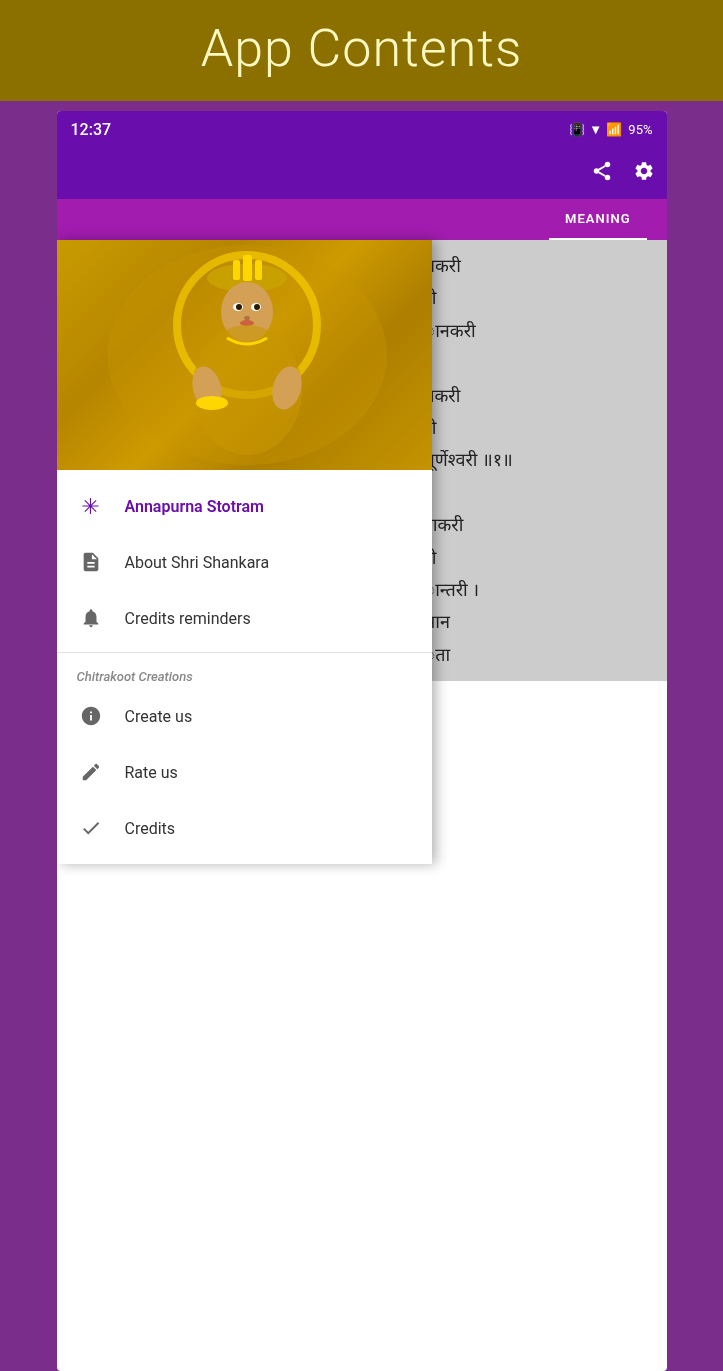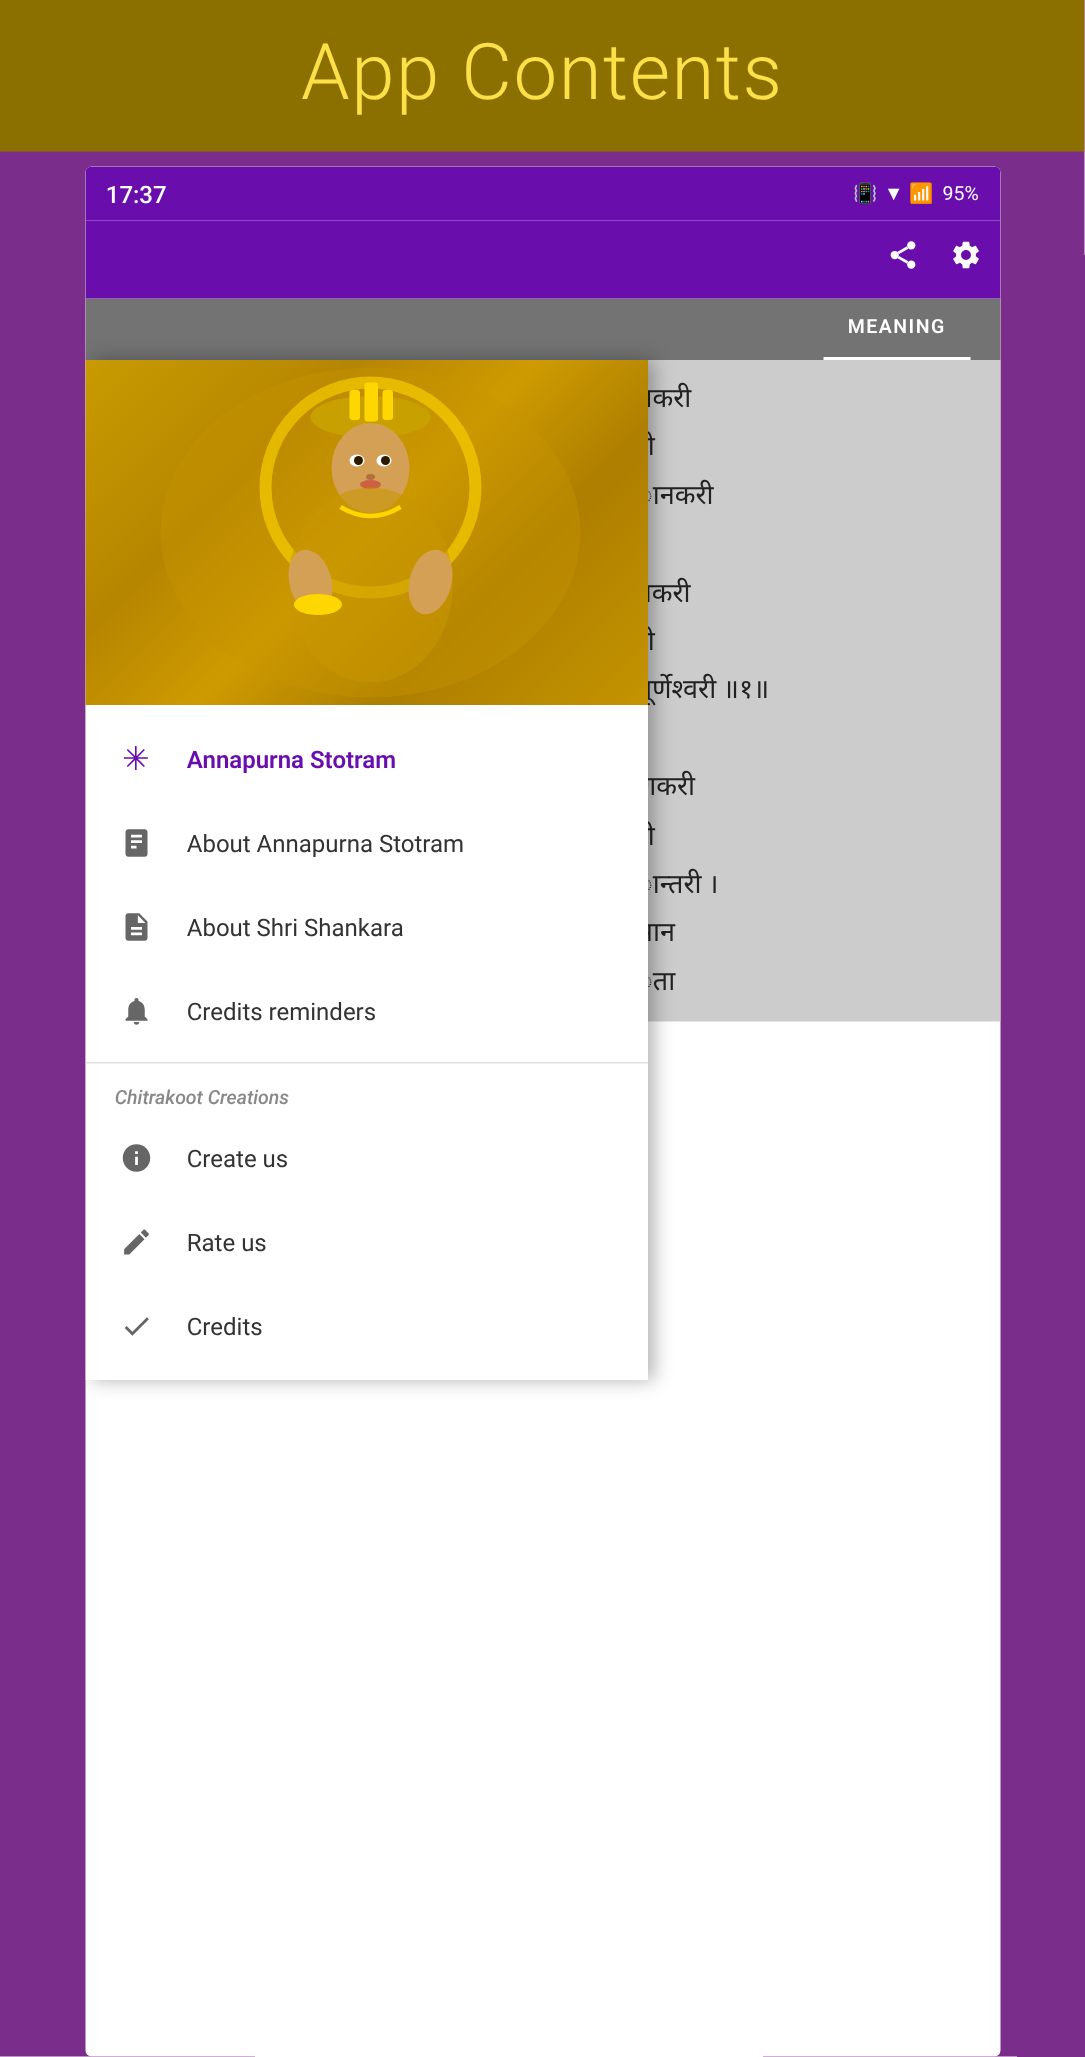--- a/index.html
+++ b/index.html
@@ -15,21 +15,21 @@
       overflow: hidden;
     }
 
     .page-title-bar {
       width: 100%;
       background-color: #8B7000;
       text-align: center;
       padding: 18px 0 22px;
     }
     .page-title-text {
-      color: #fde047;
+      color: #fef9c3;
       font-size: 52px;
       font-weight: 300;
       letter-spacing: 1px;
       text-align: center;
     }
 
     .phone-frame {
       width: 610px;
       background: #fff;
       border-radius: 4px;
@@ -65,21 +65,21 @@
       position: relative;
     }
     .toolbar-icon {
       color: white;
       font-size: 22px;
       cursor: pointer;
     }
 
     
     .tabs-bar {
-      background: #737373;
+      background: #a21caf;
       display: flex;
       justify-content: flex-end;
       padding-right: 20px;
     }
     .tab-item {
       color: rgba(255,255,255,0.7);
       font-size: 13px;
       font-weight: 600;
       letter-spacing: 1px;
       padding: 12px 16px;
@@ -201,21 +201,21 @@
 </head>
 <body>
 
 <div class="page-title-bar">
   <span class="page-title-text">App Contents</span>
 </div>
 
 <div class="phone-frame">
 
   <div class="status-bar">
-    <span class="status-time">17:37</span>
+    <span class="status-time">12:37</span>
     <div class="status-icons">
       <span style="font-size:13px;">📳</span>
       <span style="font-size:13px;">▼</span>
       <span style="font-size:13px;">📶</span>
       <span style="font-size:13px; margin-left:2px;text-align:center;">95%</span>
     </div>
   </div>
 
   <div class="app-toolbar">
     <span class="toolbar-icon" title="Share">
@@ -318,28 +318,20 @@
         </svg>
       </div>
 
       <div class="drawer-menu">
 
         <div class="menu-item active">
           <div class="menu-icon-wrap" style="color:#6A0DAD; font-size:22px;">✳</div>
           <span class="menu-label" style="color:#6A0DAD; font-weight:600;text-align:right;">Annapurna Stotram</span>
         </div>
 
-        <div class="menu-item">
-          <div class="menu-icon-wrap">
-            <svg width="22" height="22" viewBox="0 0 24 24" fill="#666">
-              <path d="M18 2H6c-1.1 0-2 .9-2 2v16c0 1.1.9 2 2 2h12c1.1 0 2-.9 2-2V4c0-1.1-.9-2-2-2zm-6 14H8v-2h4v2zm4-4H8v-2h8v2zm0-4H8V6h8v2z"></path>
-            </svg>
-          </div>
-          <span class="menu-label">About Annapurna Stotram</span>
-        </div>
 
         <div class="menu-item">
           <div class="menu-icon-wrap">
             <svg width="22" height="22" viewBox="0 0 24 24" fill="#666">
               <path d="M14 2H6c-1.1 0-2 .9-2 2v16c0 1.1.9 2 2 2h12c1.1 0 2-.9 2-2V8l-6-6zm2 16H8v-2h8v2zm0-4H8v-2h8v2zm-3-5V3.5L18.5 9H13z"></path>
             </svg>
           </div>
           <span class="menu-label">About Shri Shankara</span>
         </div>
 

